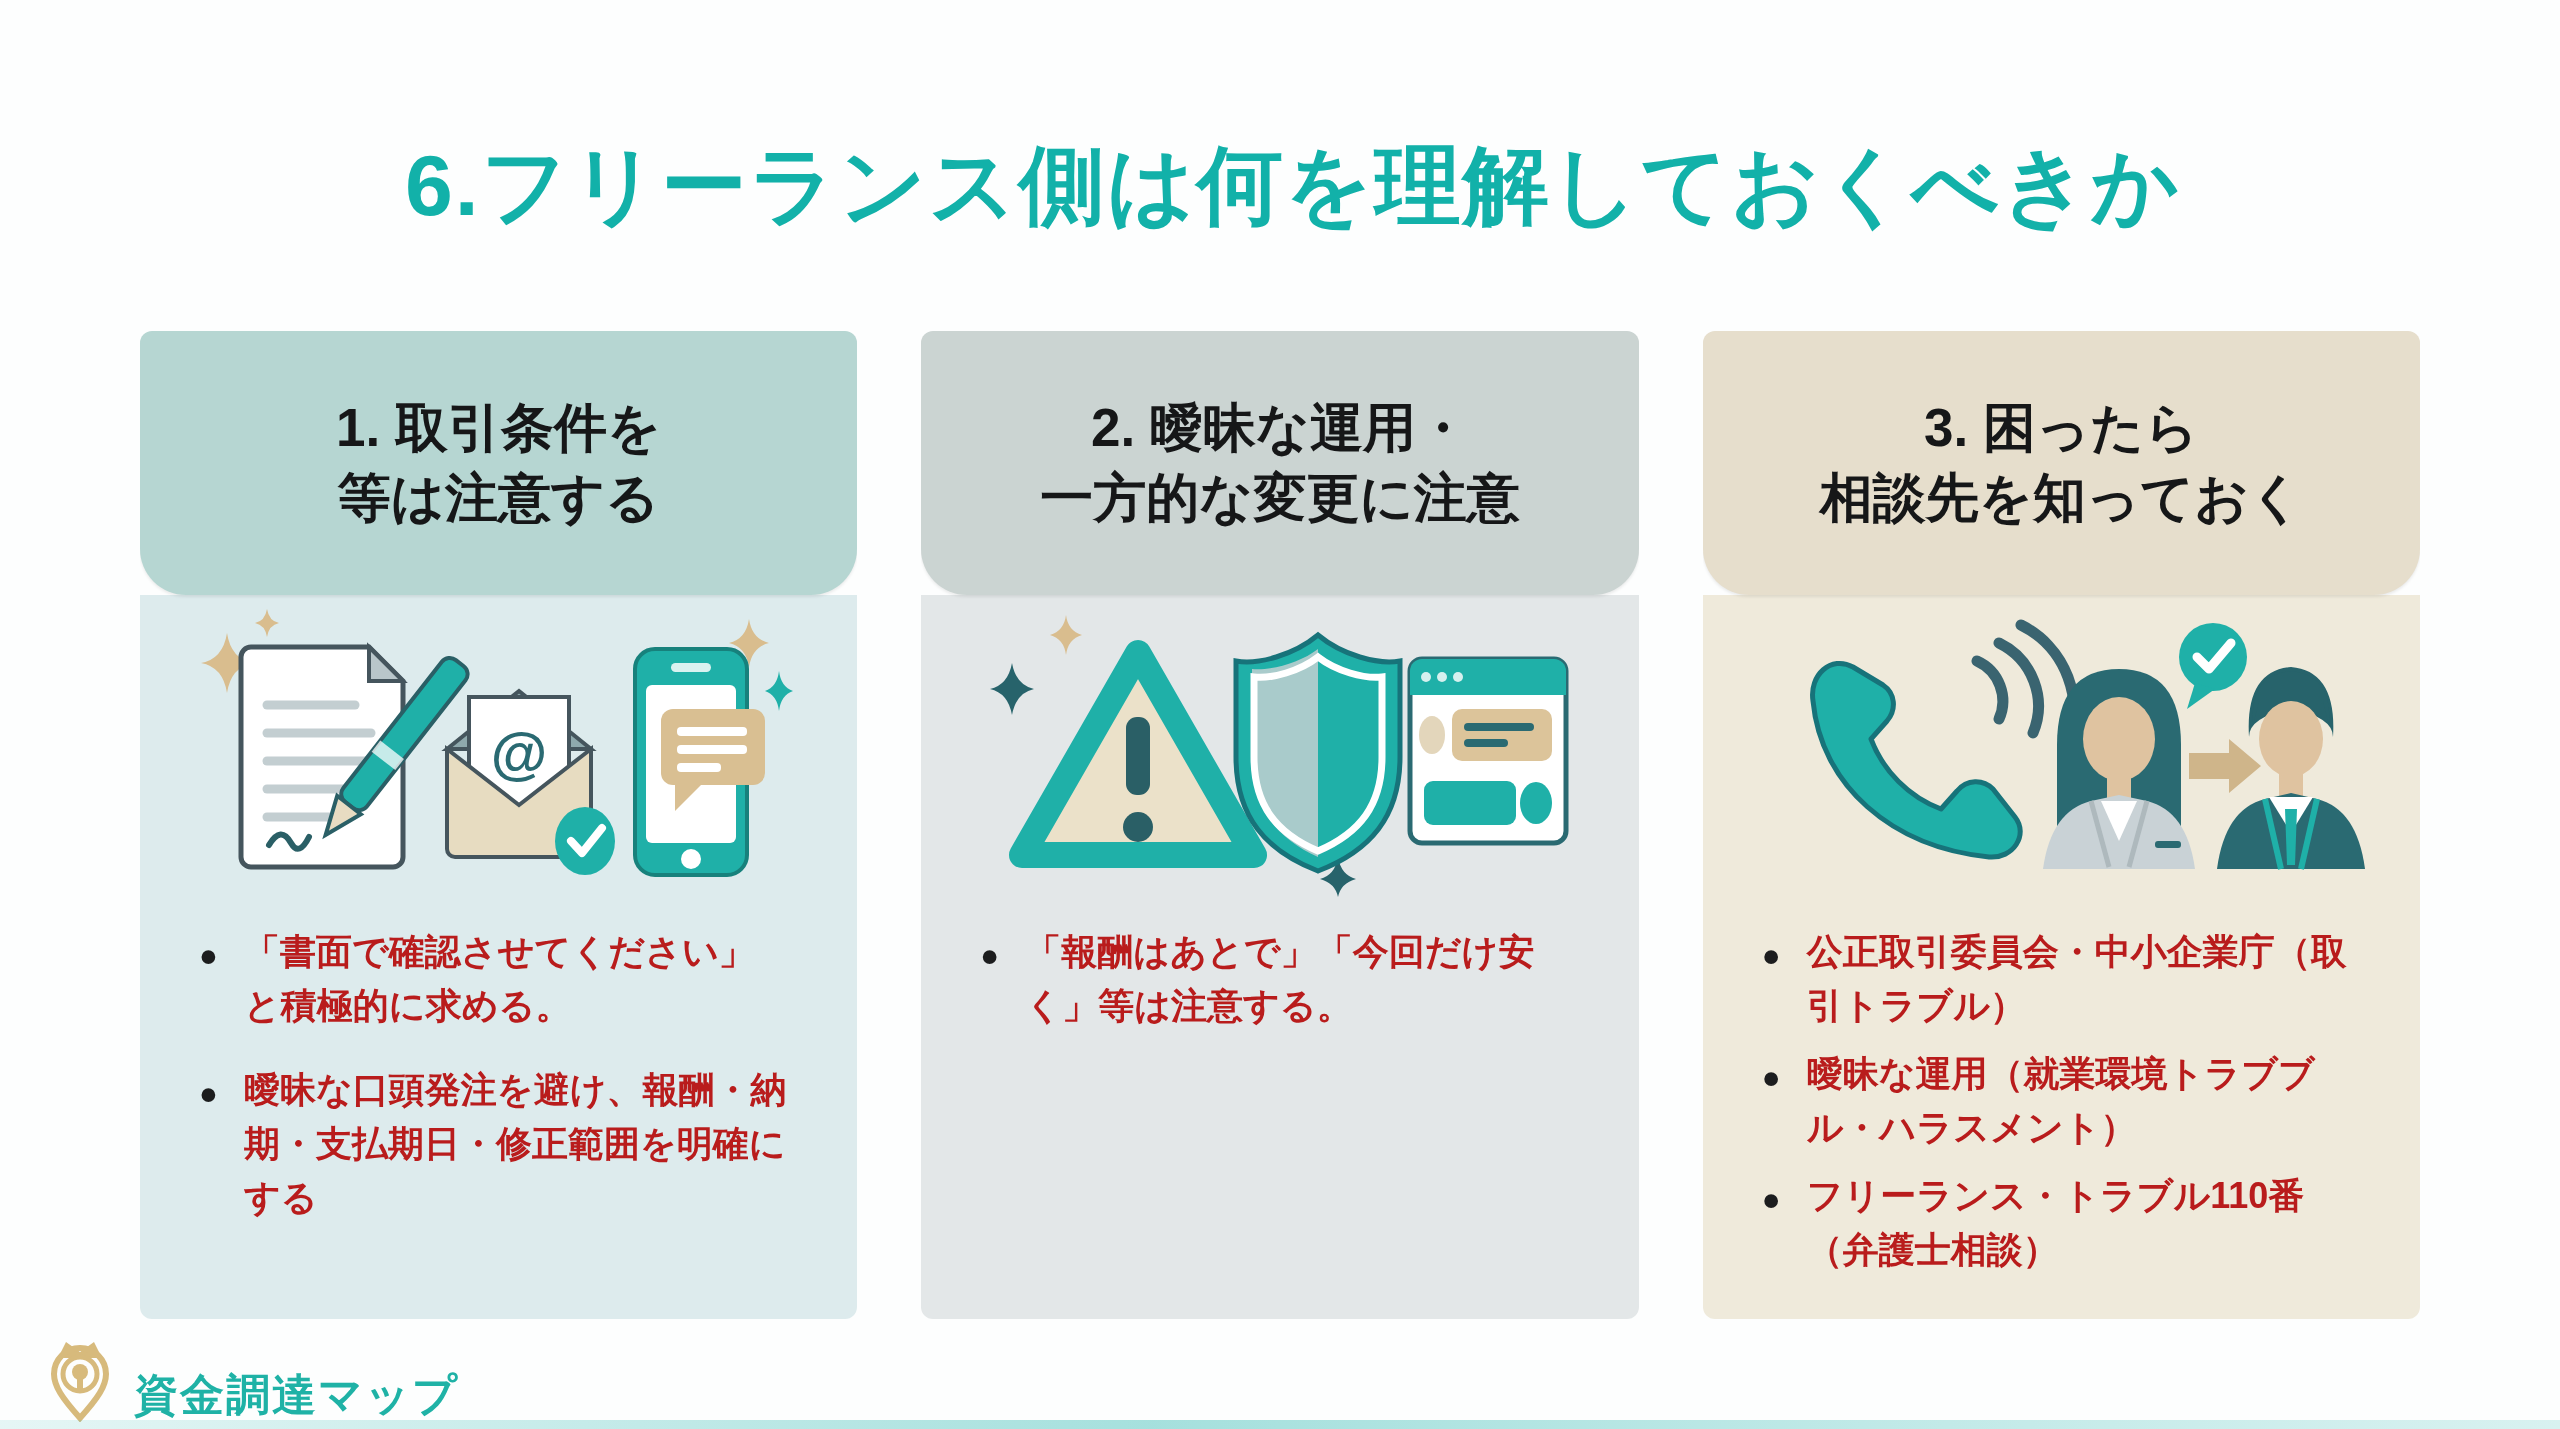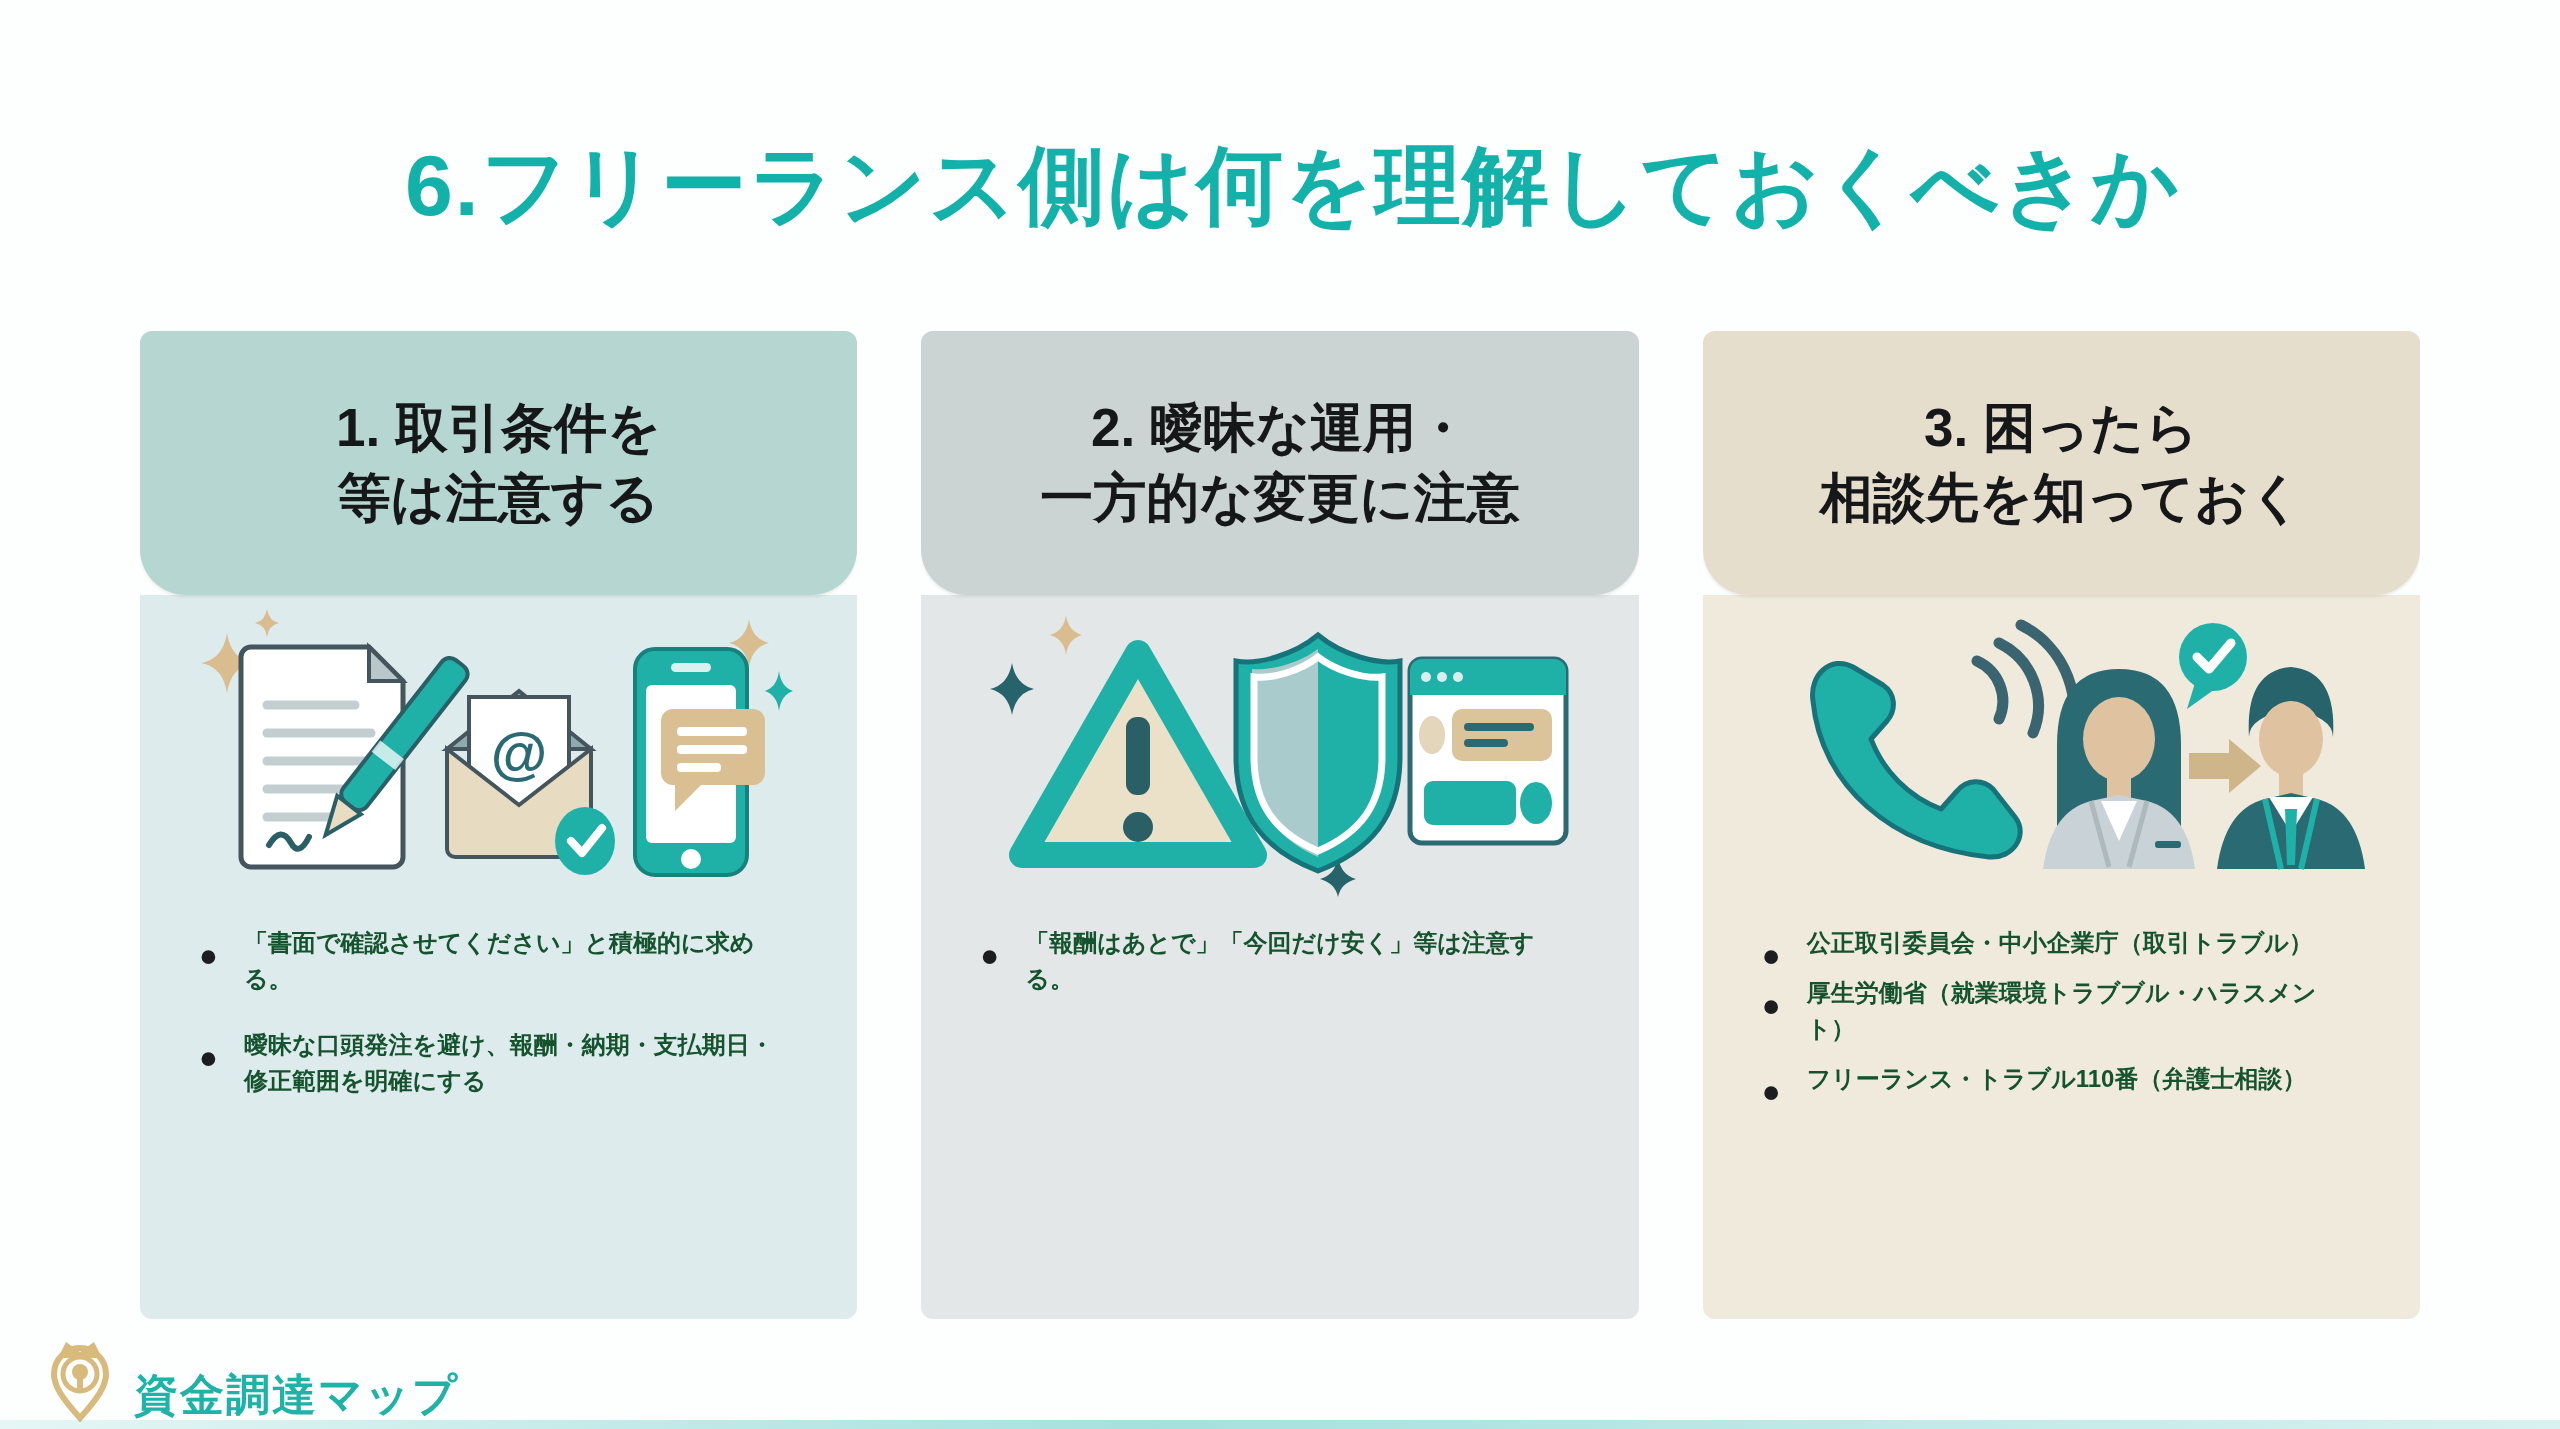--- a/index.html
+++ b/index.html
@@ -38,21 +38,21 @@
   .card-1 .card-body{background:#ddebed;}
   .card-2 .card-body{background:#e3e7e8;}
   .card-3 .card-body{background:#efeadb;}
   .icon-zone{
     height:312px;flex:0 0 312px;
     display:flex;align-items:center;justify-content:center;
   }
   .icon-zone svg{width:620px;height:292px;}
   .bullets{
     list-style:none;margin:18px 0 0 0;padding:0 66px 0 58px;
-    font-size:24px;font-weight:bold;line-height:1.5;color:#14532d;
+    font-size:36px;font-weight:bold;line-height:1.5;color:#b91c1c;
   }
   .bullets li{position:relative;padding-left:46px;margin-bottom:30px;}
   .bullets li::before{
     content:"\2022";position:absolute;left:2px;top:-4px;font-size:48px;color:#1c1d1e;
   }
   .card-3 .bullets li{margin-bottom:14px;}
   .footer-logo{
     position:absolute;left:42px;top:1338px;height:84px;
     display:flex;align-items:center;gap:16px;
   }
@@ -232,21 +232,21 @@
             <path d="M466 264 Q474 204 514 194 L540 188 L566 194 Q606 204 614 264 Z" fill="#2a6a72"></path>
             <polygon points="518,192 540,228 562,192" fill="#ffffff"></polygon>
             <polygon points="534,204 546,204 544,260 536,260" fill="#1fb0a8"></polygon>
             <path d="M514 194 L530 264" fill="none" stroke="#1fb0a8" stroke-width="6"></path>
             <path d="M566 194 L550 264" fill="none" stroke="#1fb0a8" stroke-width="6"></path>
           </g>
         </svg>
       </div>
       <ul class="bullets">
         <li>公正取引委員会・中小企業庁（取引トラブル）</li>
-        <li>厚生労働省（就業環境トラブブル・ハラスメント）</li>
+        <li>曖昧な運用（就業環境トラブブル・ハラスメント）</li>
         <li>フリーランス・トラブル110番（弁護士相談）</li>
       </ul>
     </div>
   </section>
 
 </div>
 
 <div class="footer-logo">
   <svg viewBox="0 0 76 84">
     <path d="M16 20 L24 4 L38 14 L52 4 L60 20 Z" fill="#d7ba7c"></path>

